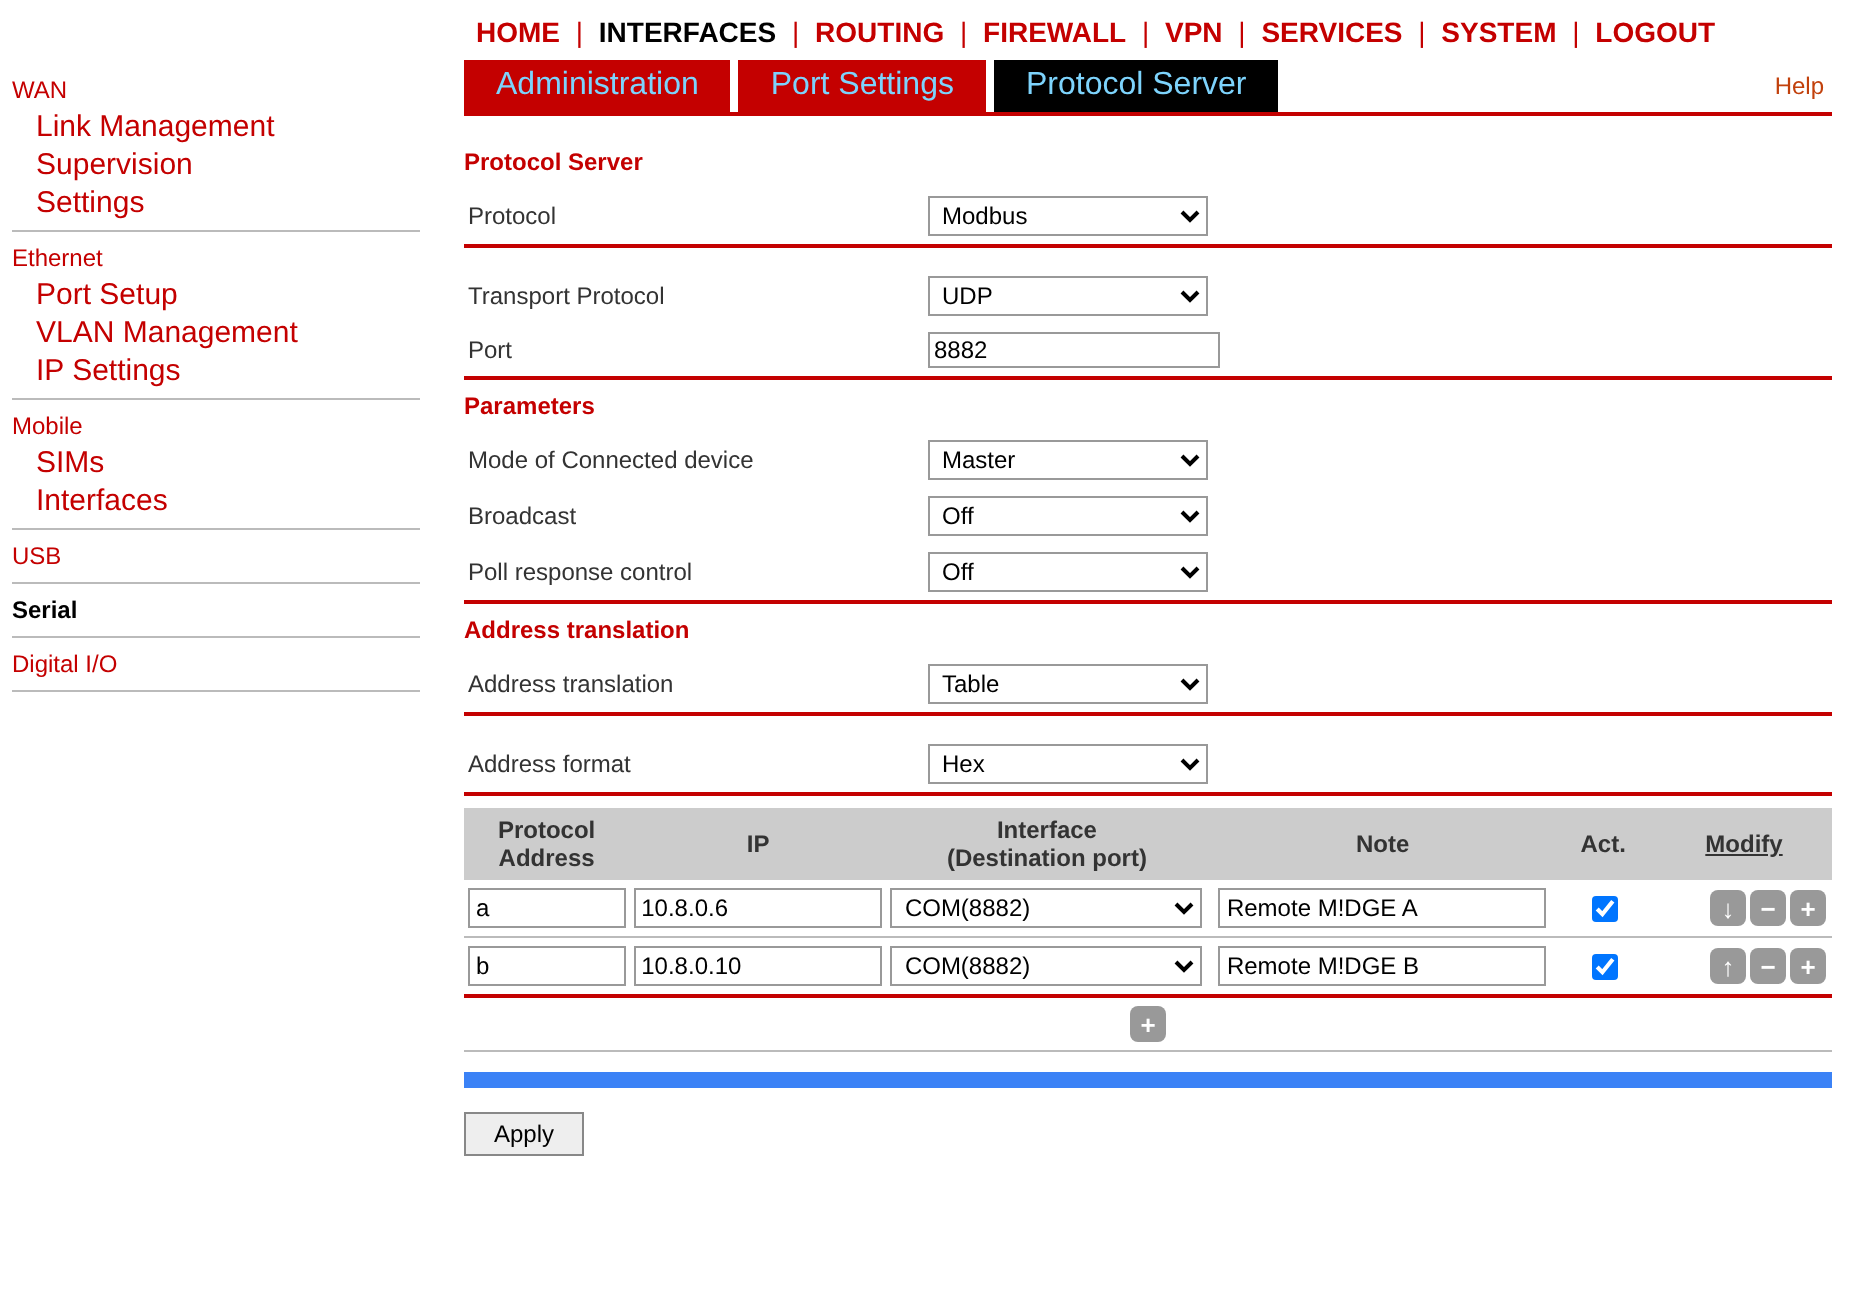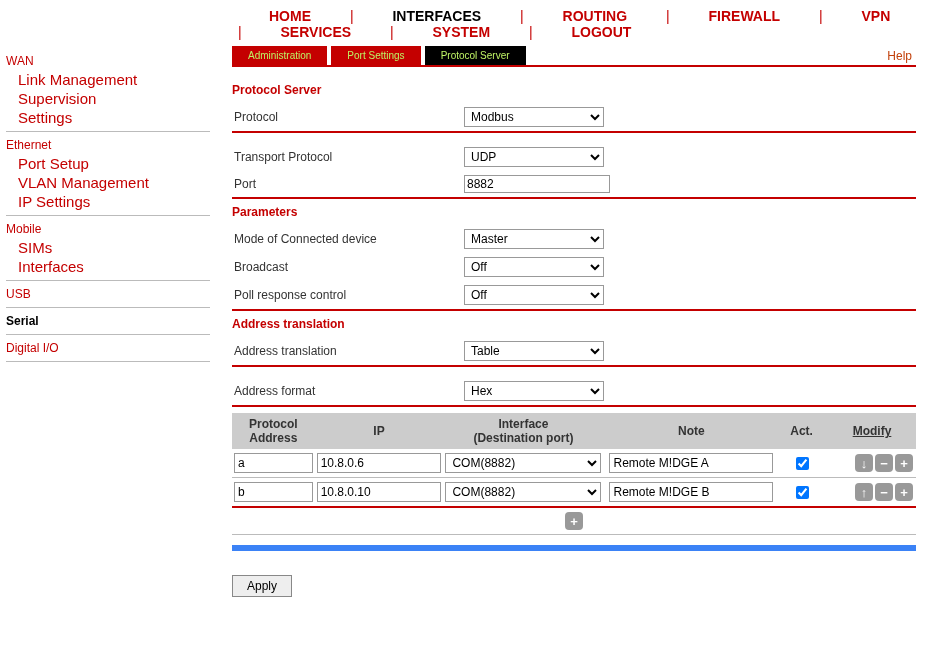--- a/index.html
+++ b/index.html
@@ -12,21 +12,20 @@
   }
   .topnav {
     padding: 8px 0 6px 238px;
     font-size: 14px;
     font-weight: bold;
     color: #c40000;
   }
   .topnav span {
     color: #c40000;
     cursor: pointer;
-    margin-left: 31px;
   }
   .topnav .bar { color: #c40000; padding: 0 4px; font-weight: normal; }
   .topnav .active { color: #000; font-weight: bold; }
   .layout { display: flex; }
   .side {
     width: 210px;
     min-width: 210px;
     padding: 6px 0 0 6px;
     box-sizing: border-box;
   }
@@ -54,22 +53,22 @@
     position: relative;
   }
   .tabs-row {
     display: flex;
     align-items: center;
     border-bottom: 2px solid #c40000;
     margin-bottom: 10px;
   }
   .tab {
     padding: 4px 16px;
-    font-size: 10px;
-    color: #bef264;
+    font-size: 16px;
+    color: #7dd3fc;
     background: #c40000;
     margin-right: 4px;
     cursor: pointer;
     text-align:center;
   }
   .tab.dark { background: #000; }
   .tabs-row .spacer { flex: 1; }
   .help-link { color: #c2410c; font-size: 12px; margin-right: 4px; cursor:pointer;}
   .section-title {
     color: #c40000;
@@ -146,21 +145,21 @@
     color:#fff;
     align-items:center;
     justify-content:center;
     font-size:13px;
     line-height:1;
     cursor:pointer;
     margin:0 1px;
     font-weight:bold;
   }
   .footer-row td { text-align:right; padding:6px 2px; border:none;}
-  .apply-row { margin-top: 10px; border-top:6px solid #3b82f6; padding-top:24px;}
+  .apply-row { margin-top: 10px; border-top:8px solid #3b82f6; padding-top:12px;}
   .apply-btn {
     padding: 3px 14px;
     font-size:12px;
     border:1px solid #888;
     background:#eee;
     cursor:pointer;
   }
   .col-proto{width:80px;}
   .col-ip{width:130px;}
   .col-iface{width:160px;margin-top:40px;}

